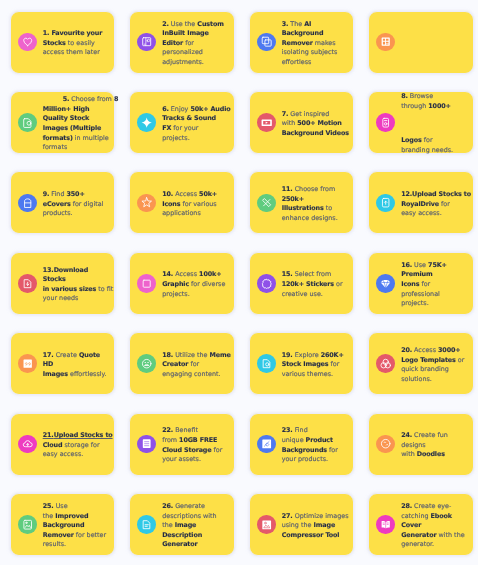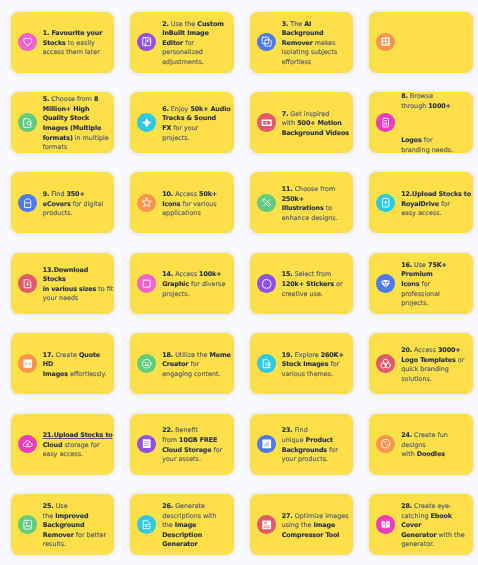--- a/index.html
+++ b/index.html
@@ -96,21 +96,21 @@
   <div class="card">
     <span class="icwrap">
       <span class="ic" style="background: rgb(95, 204, 127); color: rgb(95, 204, 127);">
         <svg viewBox="0 0 24 24">
             <path d="M5.2 3.6h8.2l5.4 5.4v11.4a1.6 1.6 0 0 1-1.6 1.6H5.2a1.6 1.6 0 0 1-1.6-1.6V5.2a1.6 1.6 0 0 1 1.6-1.6z"></path>
             <circle cx="14.6" cy="13.2" r="4"></circle>
           </svg>
       </span>
     </span>
     <span class="tx">
-        <span class="ln" style="display: block;"><b class="num">5.</b><span> Choose from </span><b>8</b></span>
+        <span class="ln" style="display: block; margin-left: 20px;"><b class="num">5.</b><span> Choose from </span><b>8</b></span>
         <span class="ln" style="display: block;"><b>Million+ High</b></span>
         <span class="ln" style="display: block;"><b>Quality Stock</b></span>
         <span class="ln" style="display: block;"><b>Images (Multiple</b></span>
         <span class="ln" style="display: block;"><b>formats)</b><span> in multiple</span></span>
         <span class="ln" style="display: block;"><span>formats</span></span>
       </span>
   </div>
 
   <div class="card">
     <span class="icwrap">

